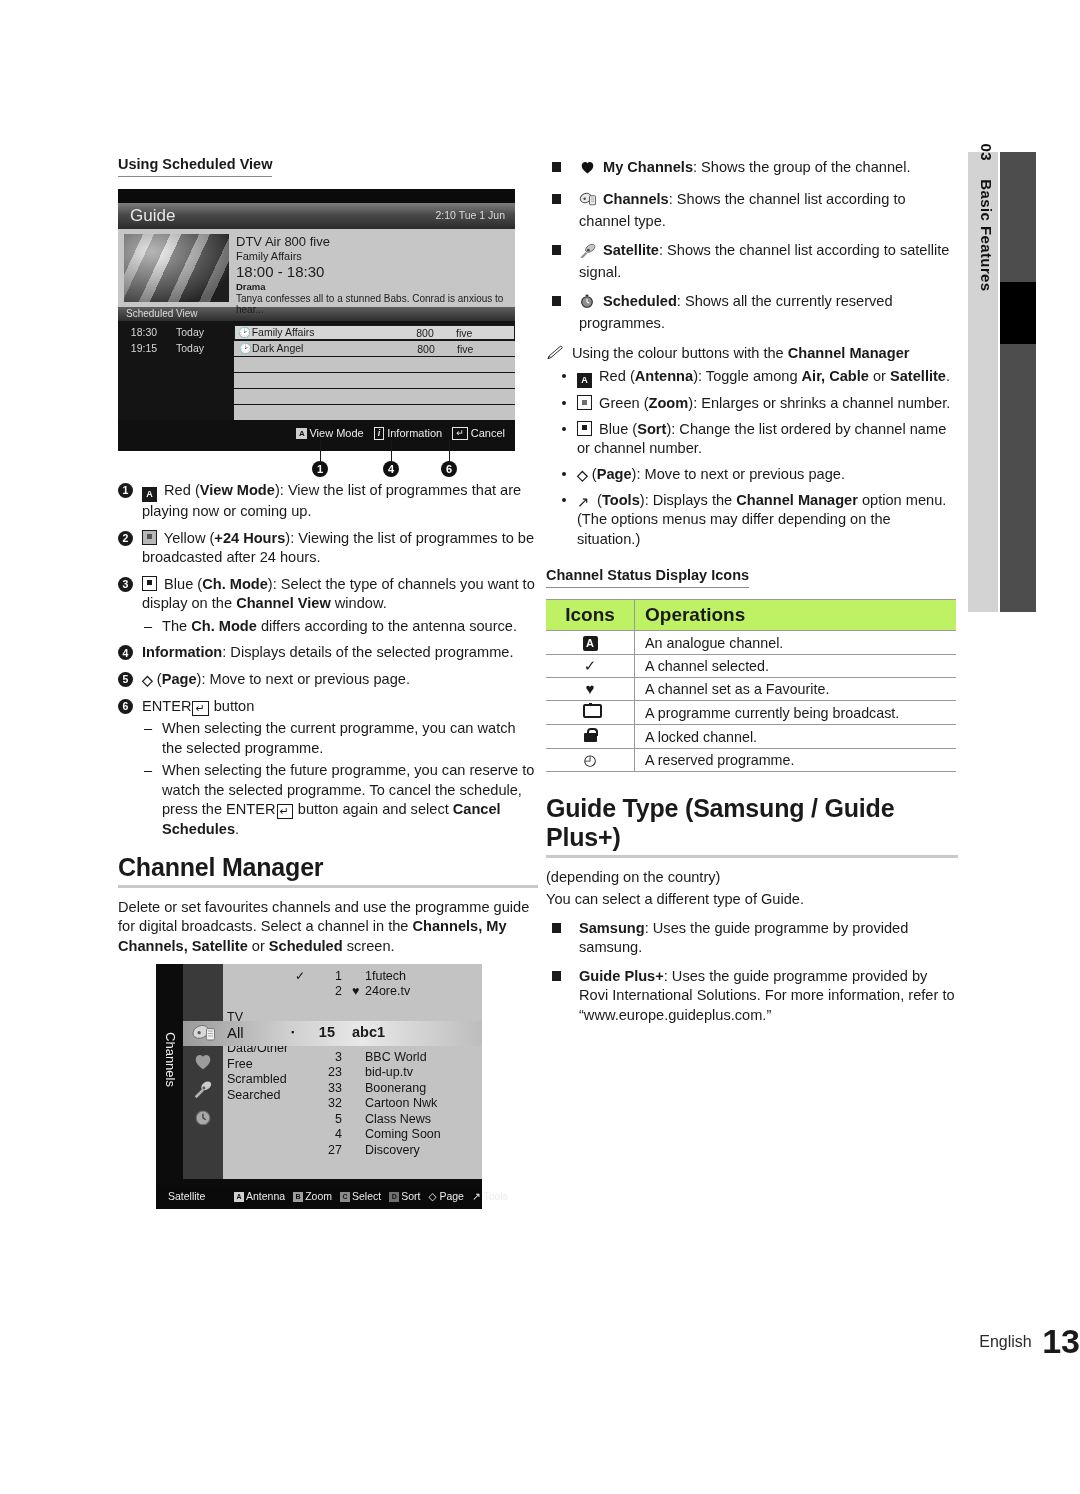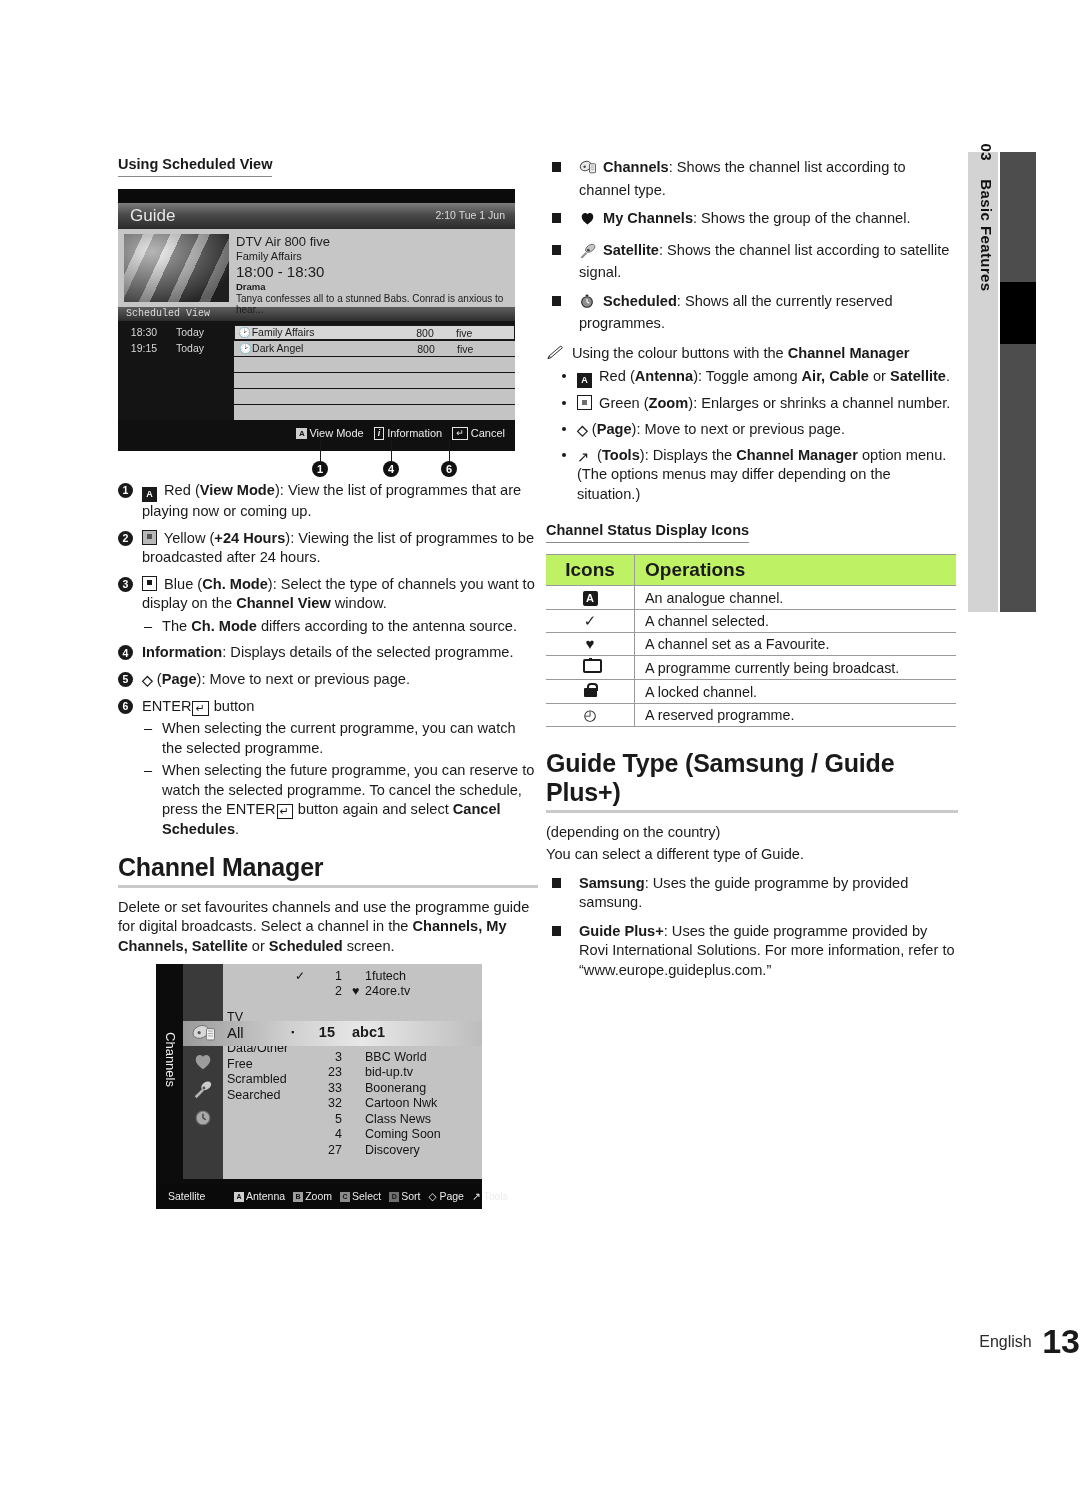--- a/index.html
+++ b/index.html
@@ -141,21 +141,21 @@
     background:radial-gradient(ellipse at 30% 30%,rgba(255,255,255,.45),rgba(0,0,0,.5) 70%);
   }
   .g-meta{position:absolute;left:118px;top:5px;right:6px;color:#1c1c1c;}
   .g-meta .l1{font-size:13px;margin-bottom:1px;}
   .g-meta .l2{font-size:11px;margin-bottom:1px;}
   .g-meta .l3{font-size:15px;margin-bottom:1px;}
   .g-meta .l4{font-size:9.5px;font-weight:bold;margin-bottom:1px;}
   .g-meta .l5{font-size:10px;}
   .g-secbar{
     height:14px;background:linear-gradient(to bottom,#5e5e5e,#2e2e2e);
-    color:#dcdcdc;font-size:10px;padding-left:8px;line-height:14px;font-family:Liberation Mono, monospace;
+    color:#dcdcdc;font-size:10px;padding-left:8px;line-height:14px;
   }
   .g-rows{background:#141414;padding:4px 0 0 0;}
   .g-row{display:flex;height:15px;align-items:stretch;margin-bottom:1px;}
   .g-row .time{width:52px;text-align:center;color:#d8d8d8;font-size:10.5px;padding-right:6px;line-height:15px;}
   .g-row .day{width:58px;color:#d8d8d8;font-size:10.5px;line-height:15px;}
   .g-row .cell{
     flex:1;background:#c4c4c4;display:flex;align-items:center;
     font-size:10.5px;color:#1b1b1b;padding-left:5px;
   }
   .g-row.sel .cell{background:#d6d6d6;border:1.4px solid #1a1a1a;padding-left:3.6px;}
@@ -442,29 +442,29 @@
           <div class="sat">Satellite</div>
           <div class="keys" id="cm-keys"><span class="kk ">A</span>Antenna<span class="sp"></span><span class="kk g">B</span>Zoom<span class="sp"></span><span class="kk y">C</span>Select<span class="sp"></span><span class="kk b">D</span>Sort<span class="sp"></span><span>◇</span> Page<span class="sp"></span><span>↗</span> Tools</div>
         </div>
       </div>
     </div>
   </div>
 
   <div class="col-right">
 
     <ul class="sqlist" id="sq-list">
+        <li><span class="sq"></span><span style="display:inline-block;width:24px;vertical-align:-3px;"><svg width="17" height="15" viewBox="0 0 24 22">
+              <path d="M12 20S3.5 14.4 3.5 8.6C3.5 5.2 6 3 8.6 3c1.7 0 3 .9 3.4 2.1C12.4 3.9 13.7 3 15.4 3 18 3 20.5 5.2 20.5 8.6 20.5 14.4 12 20 12 20z" fill="#111"></path>
+            </svg></span><span><b>My Channels</b>: Shows the group of the channel.</span></li>
         <li><span class="sq"></span><span style="display:inline-block;width:24px;vertical-align:-3px;"><svg width="18" height="15" viewBox="0 0 24 20">
               <ellipse cx="9" cy="8" rx="7.5" ry="6" fill="#e9e9e9" stroke="#444" stroke-width="1.2" transform="rotate(-25 9 8)"></ellipse>
               <circle cx="7.5" cy="9" r="1.6" fill="#444"></circle>
               <rect x="14" y="5" width="8" height="12" rx="1" fill="#f2f2f2" stroke="#444" stroke-width="1.1"></rect>
               <path d="M15.6 8h4.8M15.6 10.5h4.8M15.6 13h4.8" stroke="#999" stroke-width="1"></path>
             </svg></span><span><b>Channels</b>: Shows the channel list according to channel type.</span></li>
-        <li><span class="sq"></span><span style="display:inline-block;width:24px;vertical-align:-3px;"><svg width="17" height="15" viewBox="0 0 24 22">
-              <path d="M12 20S3.5 14.4 3.5 8.6C3.5 5.2 6 3 8.6 3c1.7 0 3 .9 3.4 2.1C12.4 3.9 13.7 3 15.4 3 18 3 20.5 5.2 20.5 8.6 20.5 14.4 12 20 12 20z" fill="#111"></path>
-            </svg></span><span><b>My Channels</b>: Shows the group of the channel.</span></li>
         <li><span class="sq"></span><span style="display:inline-block;width:24px;vertical-align:-3px;"><svg width="18" height="15" viewBox="0 0 24 20">
               <path d="M2 19l7-7 2 2-7 7z" fill="#8f8f8f"></path>
               <ellipse cx="15" cy="7" rx="7" ry="4.2" fill="#c7c7c7" stroke="#555" stroke-width="1" transform="rotate(-35 15 7)"></ellipse>
               <circle cx="12.5" cy="9.5" r="1.8" fill="#444"></circle>
             </svg></span><span><b>Satellite</b>: Shows the channel list according to satellite signal.</span></li>
         <li><span class="sq"></span><span style="display:inline-block;width:24px;vertical-align:-3px;"><svg width="16" height="16" viewBox="0 0 24 24">
               <circle cx="12" cy="13.5" r="8" fill="#8d8d8d" stroke="#222" stroke-width="1.6"></circle>
               <rect x="10" y="2.5" width="4" height="2.5" fill="#222"></rect>
               <path d="M12 8.5V13.5l3.5 2" stroke="#fff" stroke-width="1.6" fill="none"></path>
             </svg></span><span><b>Scheduled</b>: Shows all the currently reserved programmes.</span></li>
@@ -475,20 +475,21 @@
         <path d="M2 17l3.5-1.2L20 3.5 18 1.2 3.5 13.6z" fill="#fff" stroke="#2a2a2a" stroke-width="1.2"></path>
         <path d="M3.5 13.6L5.5 15.8" stroke="#2a2a2a" stroke-width="1.1"></path>
         <path d="M1.6 17.6l2.4-.7-1.7-1.9z" fill="#2a2a2a"></path>
       </svg>
       <span id="note-text">Using the colour buttons with the <b>Channel Manager</b></span>
     </div>
 
     <ul class="dotlist" id="dot-list">
         <li><span class="dot"></span><span><span class="ckey redA">A</span> Red (<b>Antenna</b>): Toggle among <b>Air, Cable</b> or <b>Satellite</b>.</span></li>
         <li><span class="dot"></span><span><span class="ckey green"></span> Green (<b>Zoom</b>): Enlarges or shrinks a channel number.</span></li>
+        <li><span class="dot"></span><span><span class="ckey blue"></span> Blue (<b>Sort</b>): Change the list ordered by channel name or channel number.</span></li>
         <li><span class="dot"></span><span><span class="pagearrow">◇</span> (<b>Page</b>): Move to next or previous page.</span></li>
         <li><span class="dot"></span><span><span class="toolsglyph">↗</span> (<b>Tools</b>): Displays the <b>Channel Manager</b> option menu. (The options menus may differ depending on the situation.)</span></li>
       </ul>
 
     <h4 class="sub" style="margin-top:12px;">Channel Status Display Icons</h4>
 
     <table class="icons">
       <thead>
         <tr>
           <th class="c1">Icons</th>

